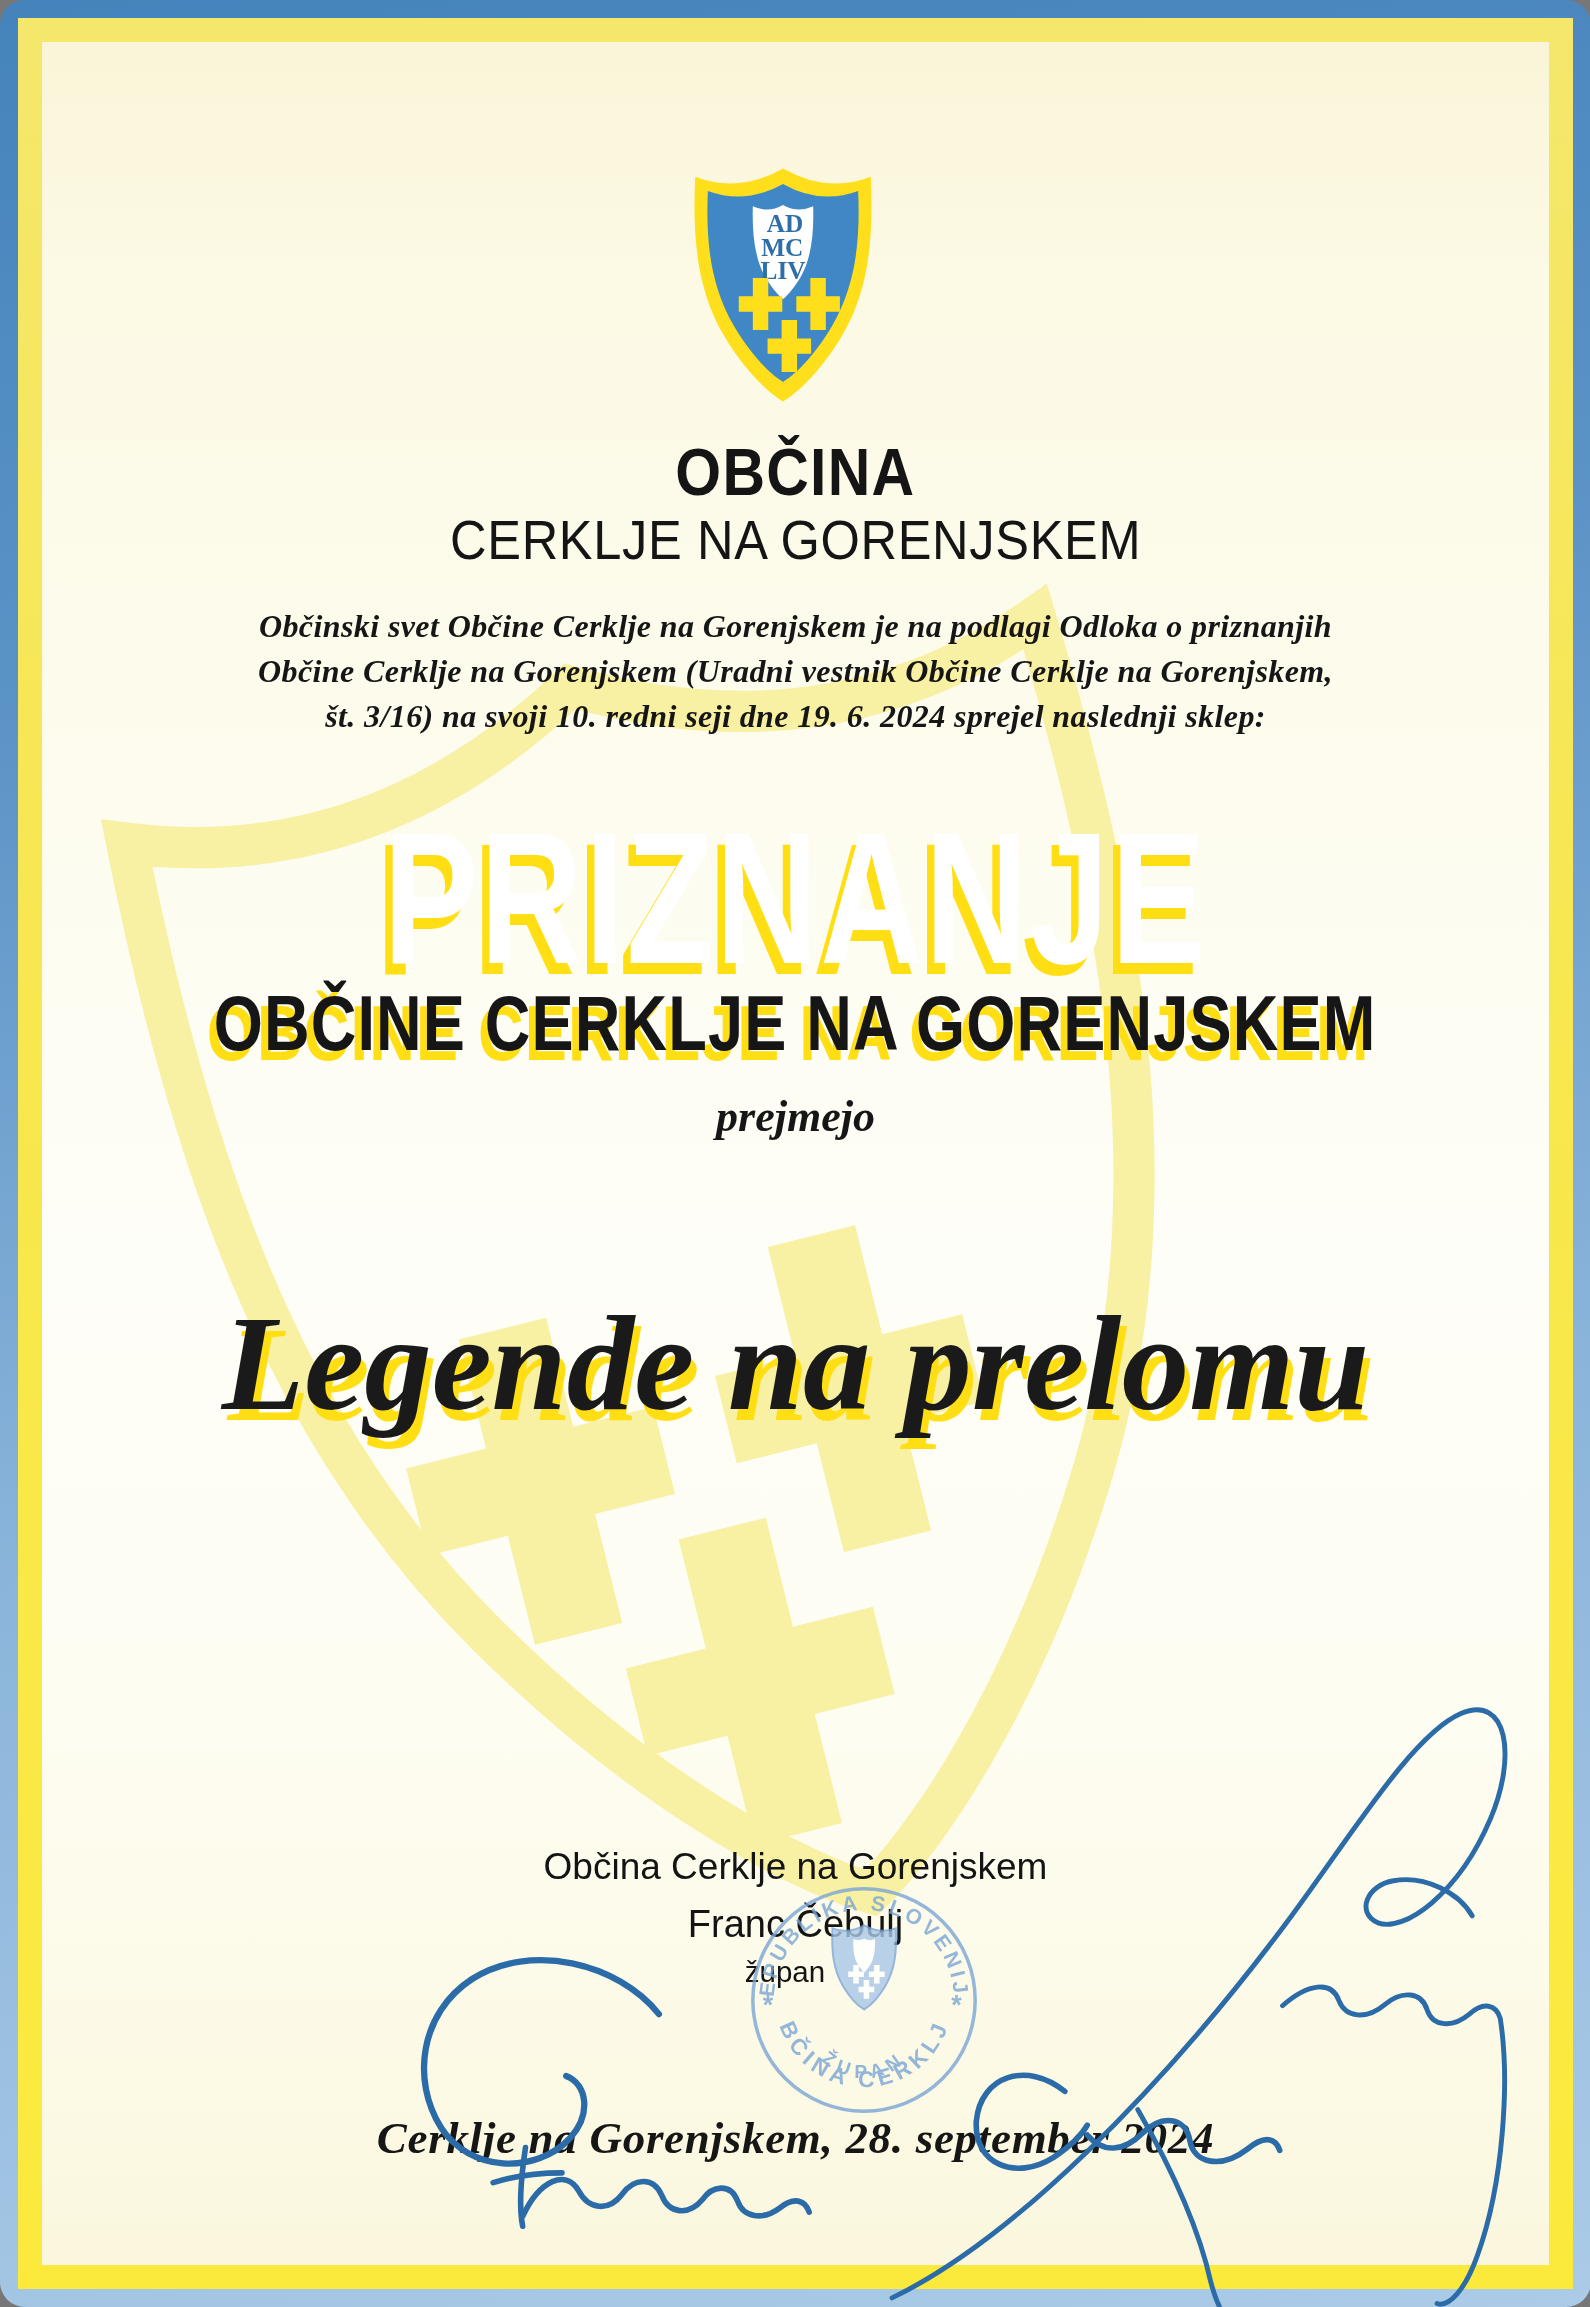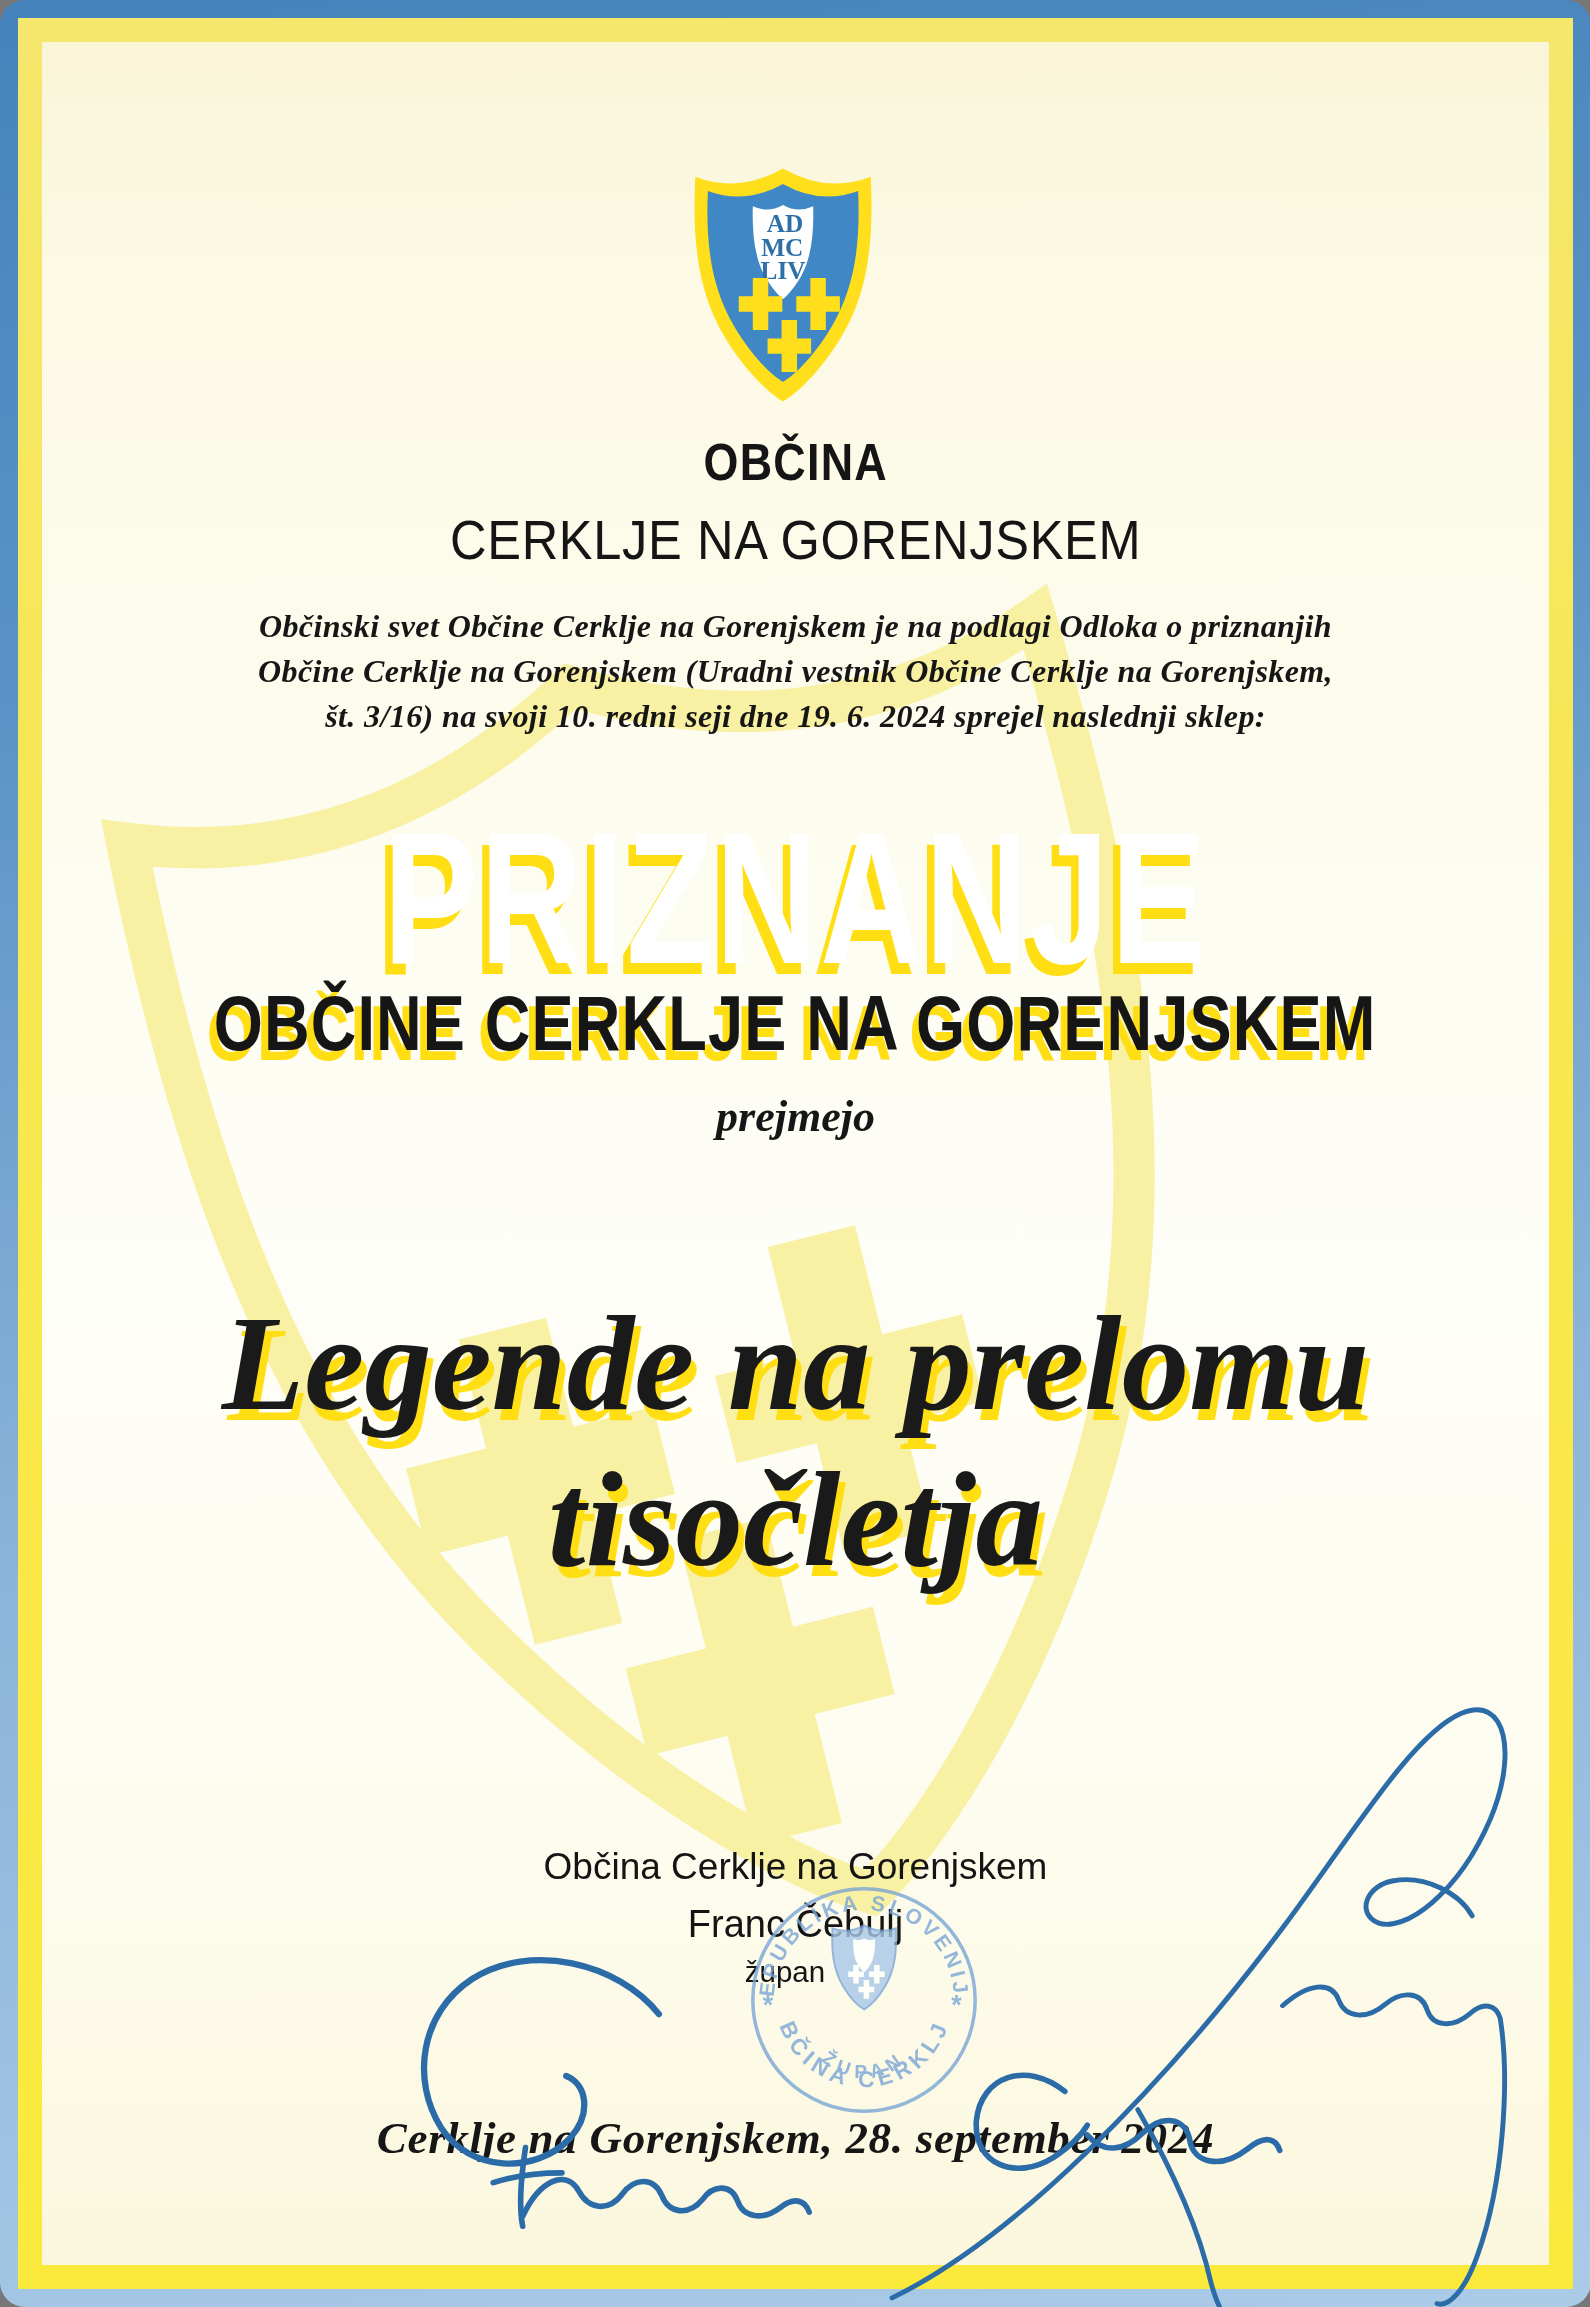--- a/index.html
+++ b/index.html
@@ -6,21 +6,21 @@
   .page{position:relative;width:1591px;height:2307px;overflow:hidden;
         font-family:"Liberation Sans",sans-serif;border-radius:25px;}
   .frame-blue{position:absolute;inset:0;
         background:linear-gradient(172deg,#4583BC 0%,#5B93C6 28%,#8AB4DA 62%,#ABCBE7 100%);}
   .frame-yellow{position:absolute;left:17.6px;top:17.6px;right:17.6px;bottom:17.6px;
         background:linear-gradient(180deg,#F4E76C 0%,#F8E74E 45%,#FBEA3C 100%);}
   .paper{position:absolute;left:42px;top:42px;right:42px;bottom:42px;
         background:linear-gradient(180deg,#FAF5D8 0%,#FCF9E4 10%,#FDFCEF 35%,#FEFEF8 55%,#FEFDF2 75%,#FBF7DE 100%);}
   .abs{position:absolute;left:0;right:0;text-align:center;}
   .cond{display:inline-block;white-space:nowrap;}
-  .h-obcina{top:433px;font-size:51px;font-weight:bold;color:#151515;letter-spacing:1.4px;text-align:center;}
+  .h-obcina{top:433px;font-size:67px;font-weight:bold;color:#151515;letter-spacing:1.4px;text-align:center;}
   .h-obcina .cond{transform:scaleX(.88);}
   .h-cerklje{top:508px;font-size:55px;font-weight:normal;color:#151515;letter-spacing:0.7px;}
   .h-cerklje .cond{transform:scaleX(.92);}
   .preamble{top:604px;font-family:"Liberation Serif",serif;font-style:italic;
         font-weight:600;font-size:32px;line-height:45px;color:#161616;letter-spacing:0.4px;}
   .priznanje{top:805px;font-size:187px;font-weight:bold;color:#ffffff;letter-spacing:2.8px;line-height:1;}
   .priznanje .cond{transform:scaleX(.76);text-shadow:-9.8px 11.2px 0 #FFDE14;}
   .obcine-sub{top:985px;font-size:77px;font-weight:bold;color:#161616;letter-spacing:1.4px;line-height:1;}
   .obcine-sub .cond{transform:scaleX(.82);text-shadow:-8.4px 9.8px 0 #FFDE14;}
   .prejmejo{top:1091px;font-family:"Liberation Serif",serif;font-style:italic;
@@ -95,23 +95,20 @@
   <div class="abs obcine-sub">
     <span class="cond">OBČINE CERKLJE NA GORENJSKEM</span>
   </div>
   <div class="abs prejmejo">
     <span>prejmejo</span>
   </div>
 
   <div class="abs leg leg1">
     <span class="cond">Legende na prelomu</span>
   </div>
-  <div class="abs leg leg2">
-    <span class="cond">tisočletja</span>
-  </div>
 
   <div class="abs name">
     <span>Franc Čebulj</span>
   </div>
   <div class="abs issuer">
     <span>Občina Cerklje na Gorenjskem</span>
   </div>
   <div class="abs zupan">
     <span>župan</span>
   </div>

